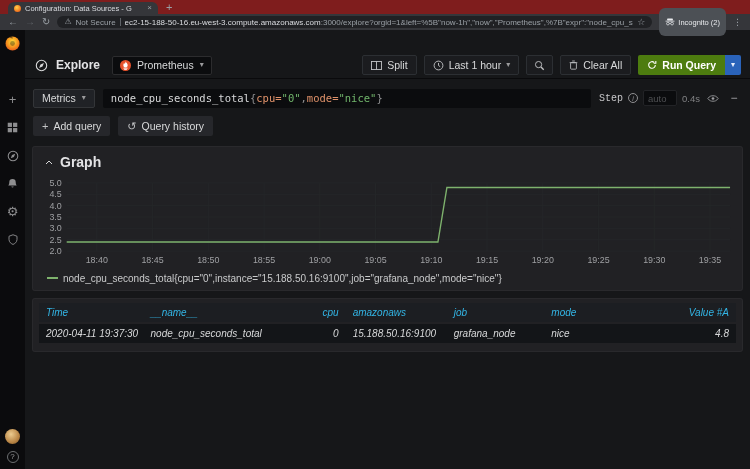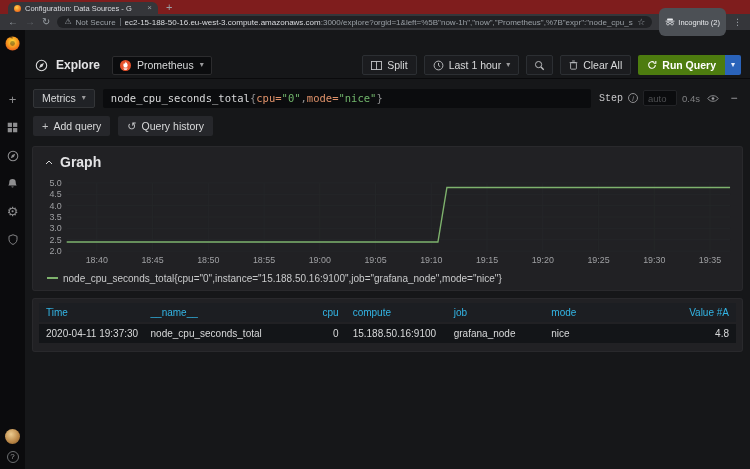--- a/index.html
+++ b/index.html
@@ -73,21 +73,21 @@
   .panel { background:#212124; border:1px solid rgba(255,255,255,0.04); border-radius:3px; margin-bottom:7px; }
   .panel-header { display:flex; align-items:center; gap:7px; padding:7px 0 4px 12px; }
   .panel-title { font-size:14px; font-weight:bold; color:#e3e3e5; }
   .graph-body { padding:2px 6px 2px 6px; }
   .graph-body svg { display:block; width:100%; height:auto; }
   .legend { display:flex; align-items:center; gap:5px; padding:0 0 6px 14px; }
   .legend-swatch { width:11px; height:2px; background:#7eb26d; flex:none; }
   .legend-label { font-size:10px; color:#c9cacb; white-space:nowrap; overflow:hidden; }
 
   .table-wrap { padding:4px 6px 8px 6px; }
-  table.grafana { width:100%; border-collapse:collapse; table-layout:fixed; }
+  table.grafana { width:100%; border-collapse:collapse; table-layout:fixed;font-style:italic; }
   table.grafana th { background:#1c1e22; color:#33b5e5; font-weight:normal; font-size:10px; text-align:left; padding:4px 7px; white-space:nowrap; overflow:hidden; }
   table.grafana td { background:#131518; color:#d8d9da; font-size:10px; padding:4px 7px; white-space:nowrap; overflow:hidden; border-top:2px solid #212124; }
   table.grafana .r { text-align:right; }
 </style>
 </head>
 <body>
 
 <div class="screen">
 
   <div class="tabstrip">
@@ -352,21 +352,21 @@
                   <col style="width: 14.5%;">
                   <col style="width: 14%;">
                   <col style="width: 13.5%;">
                   <col style="width: 14%;">
                 </colgroup>
                 <thead>
                   <tr>
                     <th>Time</th>
                     <th>__name__</th>
                     <th class="r">cpu</th>
-                    <th>compute</th>
+                    <th>amazonaws</th>
                     <th>job</th>
                     <th>mode</th>
                     <th class="r">Value #A</th>
                   </tr>
                 </thead>
                 <tbody>
                   <tr>
                     <td>2020-04-11 19:37:30</td>
                     <td>node_cpu_seconds_total</td>
                     <td class="r">0</td>

